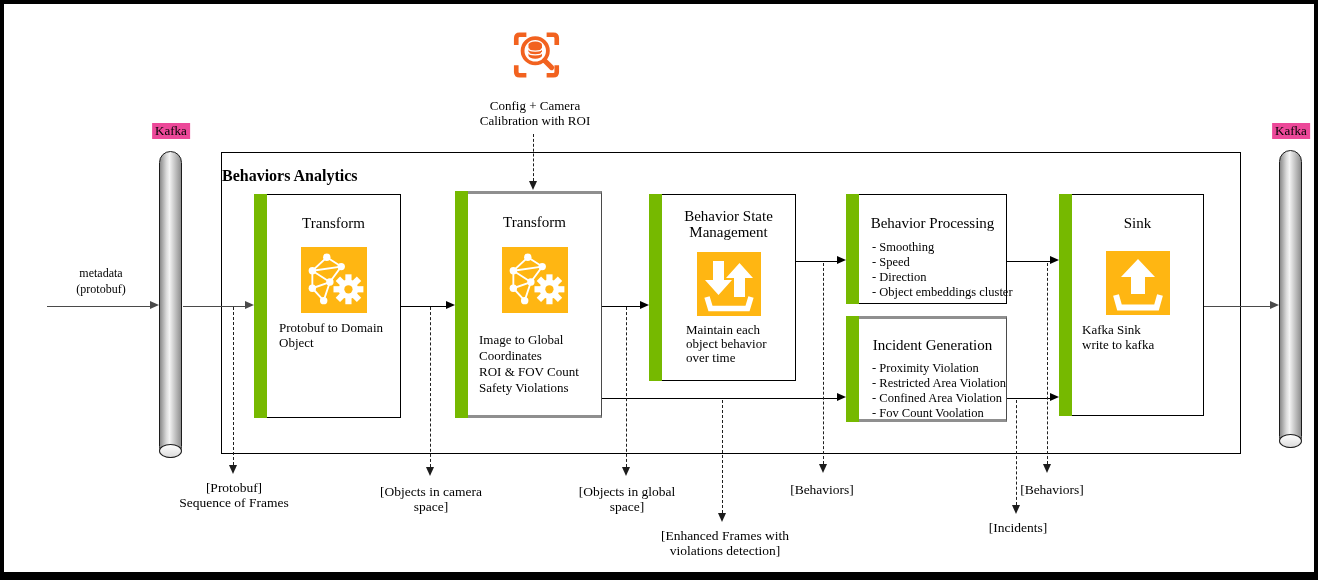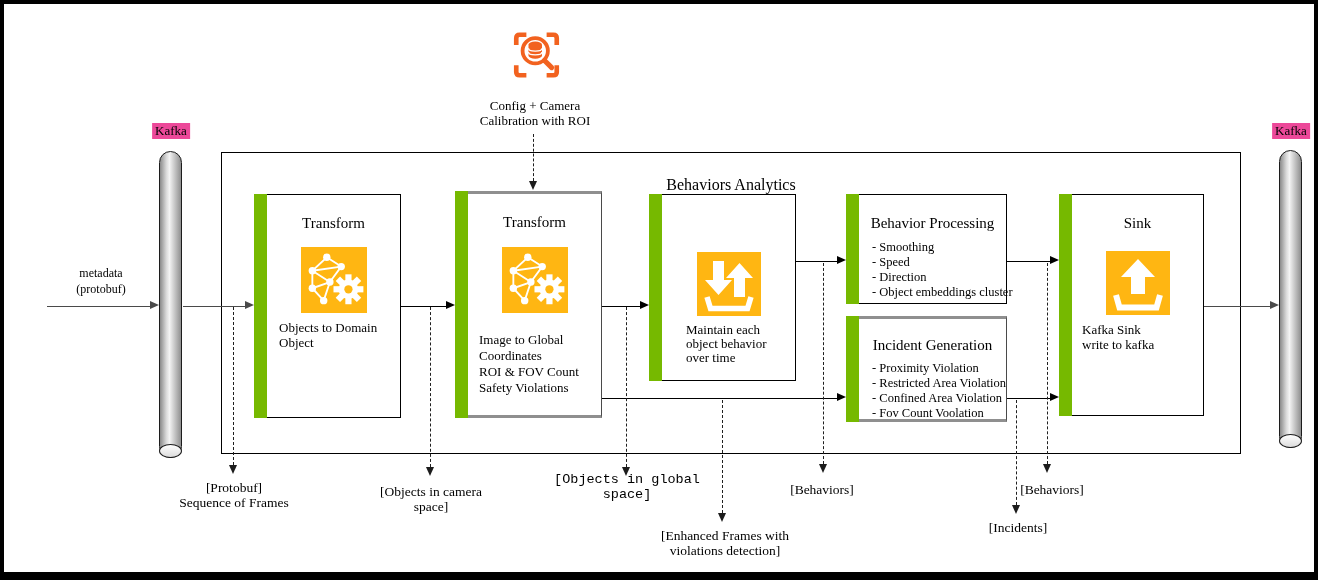--- a/index.html
+++ b/index.html
@@ -9,21 +9,21 @@
 
   
   .pipe { position:absolute; width:23px; box-sizing:border-box; border:1.6px solid #1c1c1c; border-radius:12px;
           background:linear-gradient(90deg,#8a8a8a 0%,#d9d9d9 30%,#f4f4f4 45%,#cfcfcf 65%,#8f8f8f 100%); }
   .pipe-mouth { position:absolute; width:23px; height:14px; box-sizing:border-box; border:1.6px solid #1c1c1c;
           border-radius:50%; background:linear-gradient(180deg,#ffffff,#dcdcdc); }
   .kafka-label { position:absolute; transform:translateX(-50%); font-size:13px; background:#ec4899; padding:0 3px; white-space:nowrap; }
 
   
   .container { position:absolute; left:217px; top:148px; width:1020px; height:302px; box-sizing:border-box; border:1.5px solid #000; }
-  .container-title { position:absolute; left:0; top:23px; width:100%; text-align:center; font-weight:normal; font-size:16px; }
+  .container-title { position:absolute; left:0; top:14px; width:100%; font-weight:bold; font-size:16px; }
 
   
   .node { position:absolute; }
   .accent { position:absolute; left:0; top:0; bottom:0; width:13px; background:var(--accent-green,#76b900); }
   .inner { position:absolute; left:13px; top:0; right:0; bottom:0; background:#fff; box-sizing:border-box;
            border:1.3px solid #000; border-left:none; }
   .inner.hl { border:1.3px solid #4a4a4a; border-left:none; border-top:3px solid #8f8f8f; border-bottom:3px solid #8f8f8f; }
   .n-title { position:absolute; left:0; width:100%; text-align:center; font-size:15px; white-space:pre-line; line-height:16px; }
   .n-body  { position:absolute; font-size:13px; line-height:14.5px; white-space:pre-line; }
   .n-item  { font-size:12.5px; line-height:15px; white-space:nowrap; }
@@ -112,21 +112,21 @@
               <rect x="-3" y="-14.5" width="6" height="8" transform="rotate(180)"></rect>
               <rect x="-3" y="-14.5" width="6" height="8" transform="rotate(225)"></rect>
               <rect x="-3" y="-14.5" width="6" height="8" transform="rotate(270)"></rect>
               <rect x="-3" y="-14.5" width="6" height="8" transform="rotate(315)"></rect>
             </g>
             <circle r="9.5" fill="#fff"></circle>
             <circle r="4" fill="var(--icon-amber,#ffb612)"></circle>
           </g>
         </svg>
       </div>
-      <div class="n-body" style="left:12px;top:126px;">Objects to Domain
+      <div class="n-body" style="left:12px;top:126px;">Protobuf to Domain
 Object</div>
     </div>
   </div>
 
   <div class="node" style="left:451px;top:187px;width:147px;height:227px;">
     <div class="accent"></div>
     <div class="inner hl">
       <div class="n-title" style="top:20px;">Transform</div>
       <div class="icon-box" style="left:50%;transform:translateX(-50%);top:53px;width:66px;height:66px;">
         <svg viewBox="0 0 64 64">
@@ -160,20 +160,22 @@
       <div class="n-body" style="left:11px;top:138px;line-height:16px;">Image to Global
 Coordinates
 ROI &amp; FOV Count
 Safety Violations</div>
     </div>
   </div>
 
   <div class="node" style="left:645px;top:190px;width:147px;height:187px;">
     <div class="accent"></div>
     <div class="inner">
+      <div class="n-title" style="top:13px;">Behavior State
+Management</div>
       <div class="icon-box" style="left:50%;transform:translateX(-50%);top:57px;width:64px;height:64px;">
         <svg viewBox="0 0 64 64">
           <path fill="#fff" d="M16 9 H27 V28 H35 L21.5 43 L8 28 H16 Z"></path>
           <path fill="#fff" d="M48 45 H37 V26 H29 L42.5 11 L56 26 H48 Z"></path>
           <path d="M10 45 L13.5 56.5 H50.5 L54 45" fill="none" stroke="#fff" stroke-width="5.5"></path>
         </svg>
       </div>
       <div class="n-body" style="left:24px;top:128px;line-height:14px;">Maintain each
 object behavior
 over time</div>
@@ -266,21 +268,21 @@
   <div class="v-dash" style="left:1012px;top:396px;height:105px;"></div>
   <div class="ah-d" style="left:1008px;top:501px;"></div>
 
   <div class="v-dash" style="left:1043px;top:259px;height:201px;"></div>
   <div class="ah-d" style="left:1039px;top:460px;"></div>
 
   <div class="flow-label" style="left:230px;top:476px;">[Protobuf]
 Sequence of Frames</div>
   <div class="flow-label" style="left:427px;top:480px;">[Objects in camera
 space]</div>
-  <div class="flow-label" style="left:623px;top:468px;font-family:Liberation Mono, monospace;">[Objects in global
+  <div class="flow-label" style="left:623px;top:480px;">[Objects in global
 space]</div>
   <div class="flow-label" style="left:721px;top:524px;">[Enhanced Frames with
 violations detection]</div>
   <div class="flow-label" style="left:818px;top:478px;">[Behaviors]</div>
   <div class="flow-label" style="left:1014px;top:516px;">[Incidents]</div>
   <div class="flow-label" style="left:1048px;top:478px;">[Behaviors]</div>
 
 </div>
 
 </body></html>

